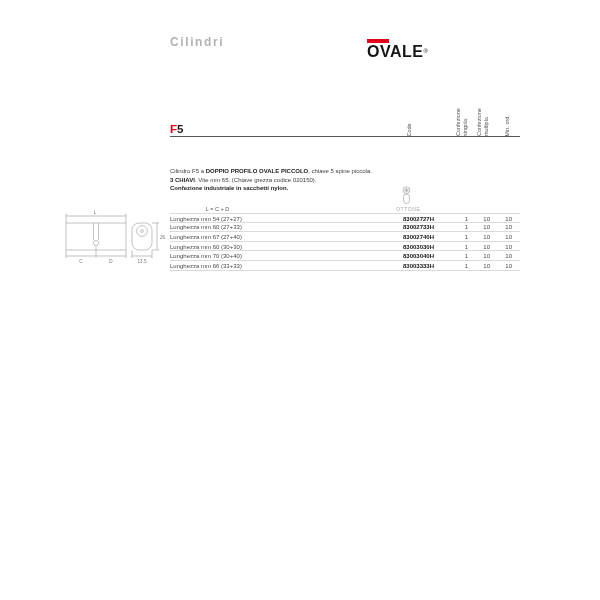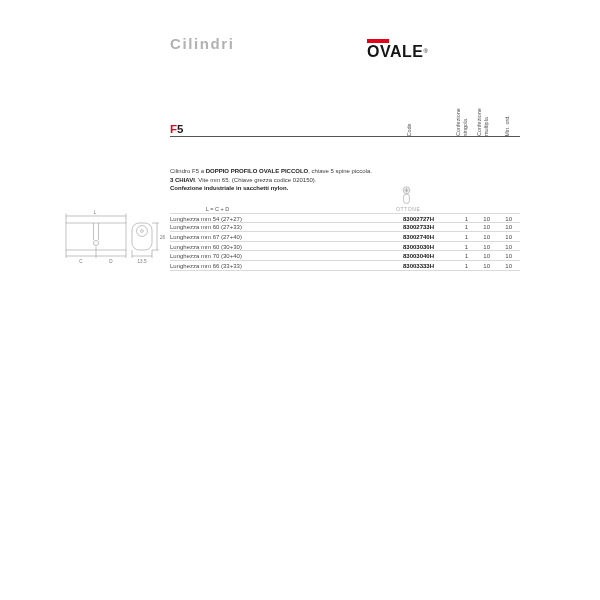--- a/index.html
+++ b/index.html
@@ -1,20 +1,20 @@
 <!DOCTYPE html>
 <html><head>
 <meta charset="utf-8">
 <style>
   * { margin:0; padding:0; box-sizing:border-box; }
   html,body { width:600px; height:600px; background:#ffffff; font-family:"Liberation Sans", sans-serif; color:#333; overflow:hidden; }
   .page { position:relative; width:600px; height:600px; background:#fff; }
 
   
-  .section-title { position:absolute; left:170px; top:35px; font-size:15px; font-weight:bold; letter-spacing:1.6px; color:#b2b2b2; }
+  .section-title { position:absolute; left:170px; top:35px; font-size:12px; font-weight:bold; letter-spacing:1.6px; color:#b2b2b2; }
 
   
   .logo { position:absolute; left:367px; top:39px; }
   .logo-bar { width:22px; height:4px; background:#e2001a; margin-bottom:0px; }
   .logo-text { font-size:16px; font-weight:900; color:#151515; letter-spacing:0.5px; line-height:17px; }
   .logo-reg { font-size:6px; vertical-align:top; color:#151515; font-weight:normal; }
 
   
   .vhead { position:absolute; top:136px; width:0; height:0; }
   .vhead > span { position:absolute; left:0; bottom:0; transform-origin:0 100%; transform:rotate(-90deg); font-size:5.5px; line-height:6.5px; color:#555; display:block; }

